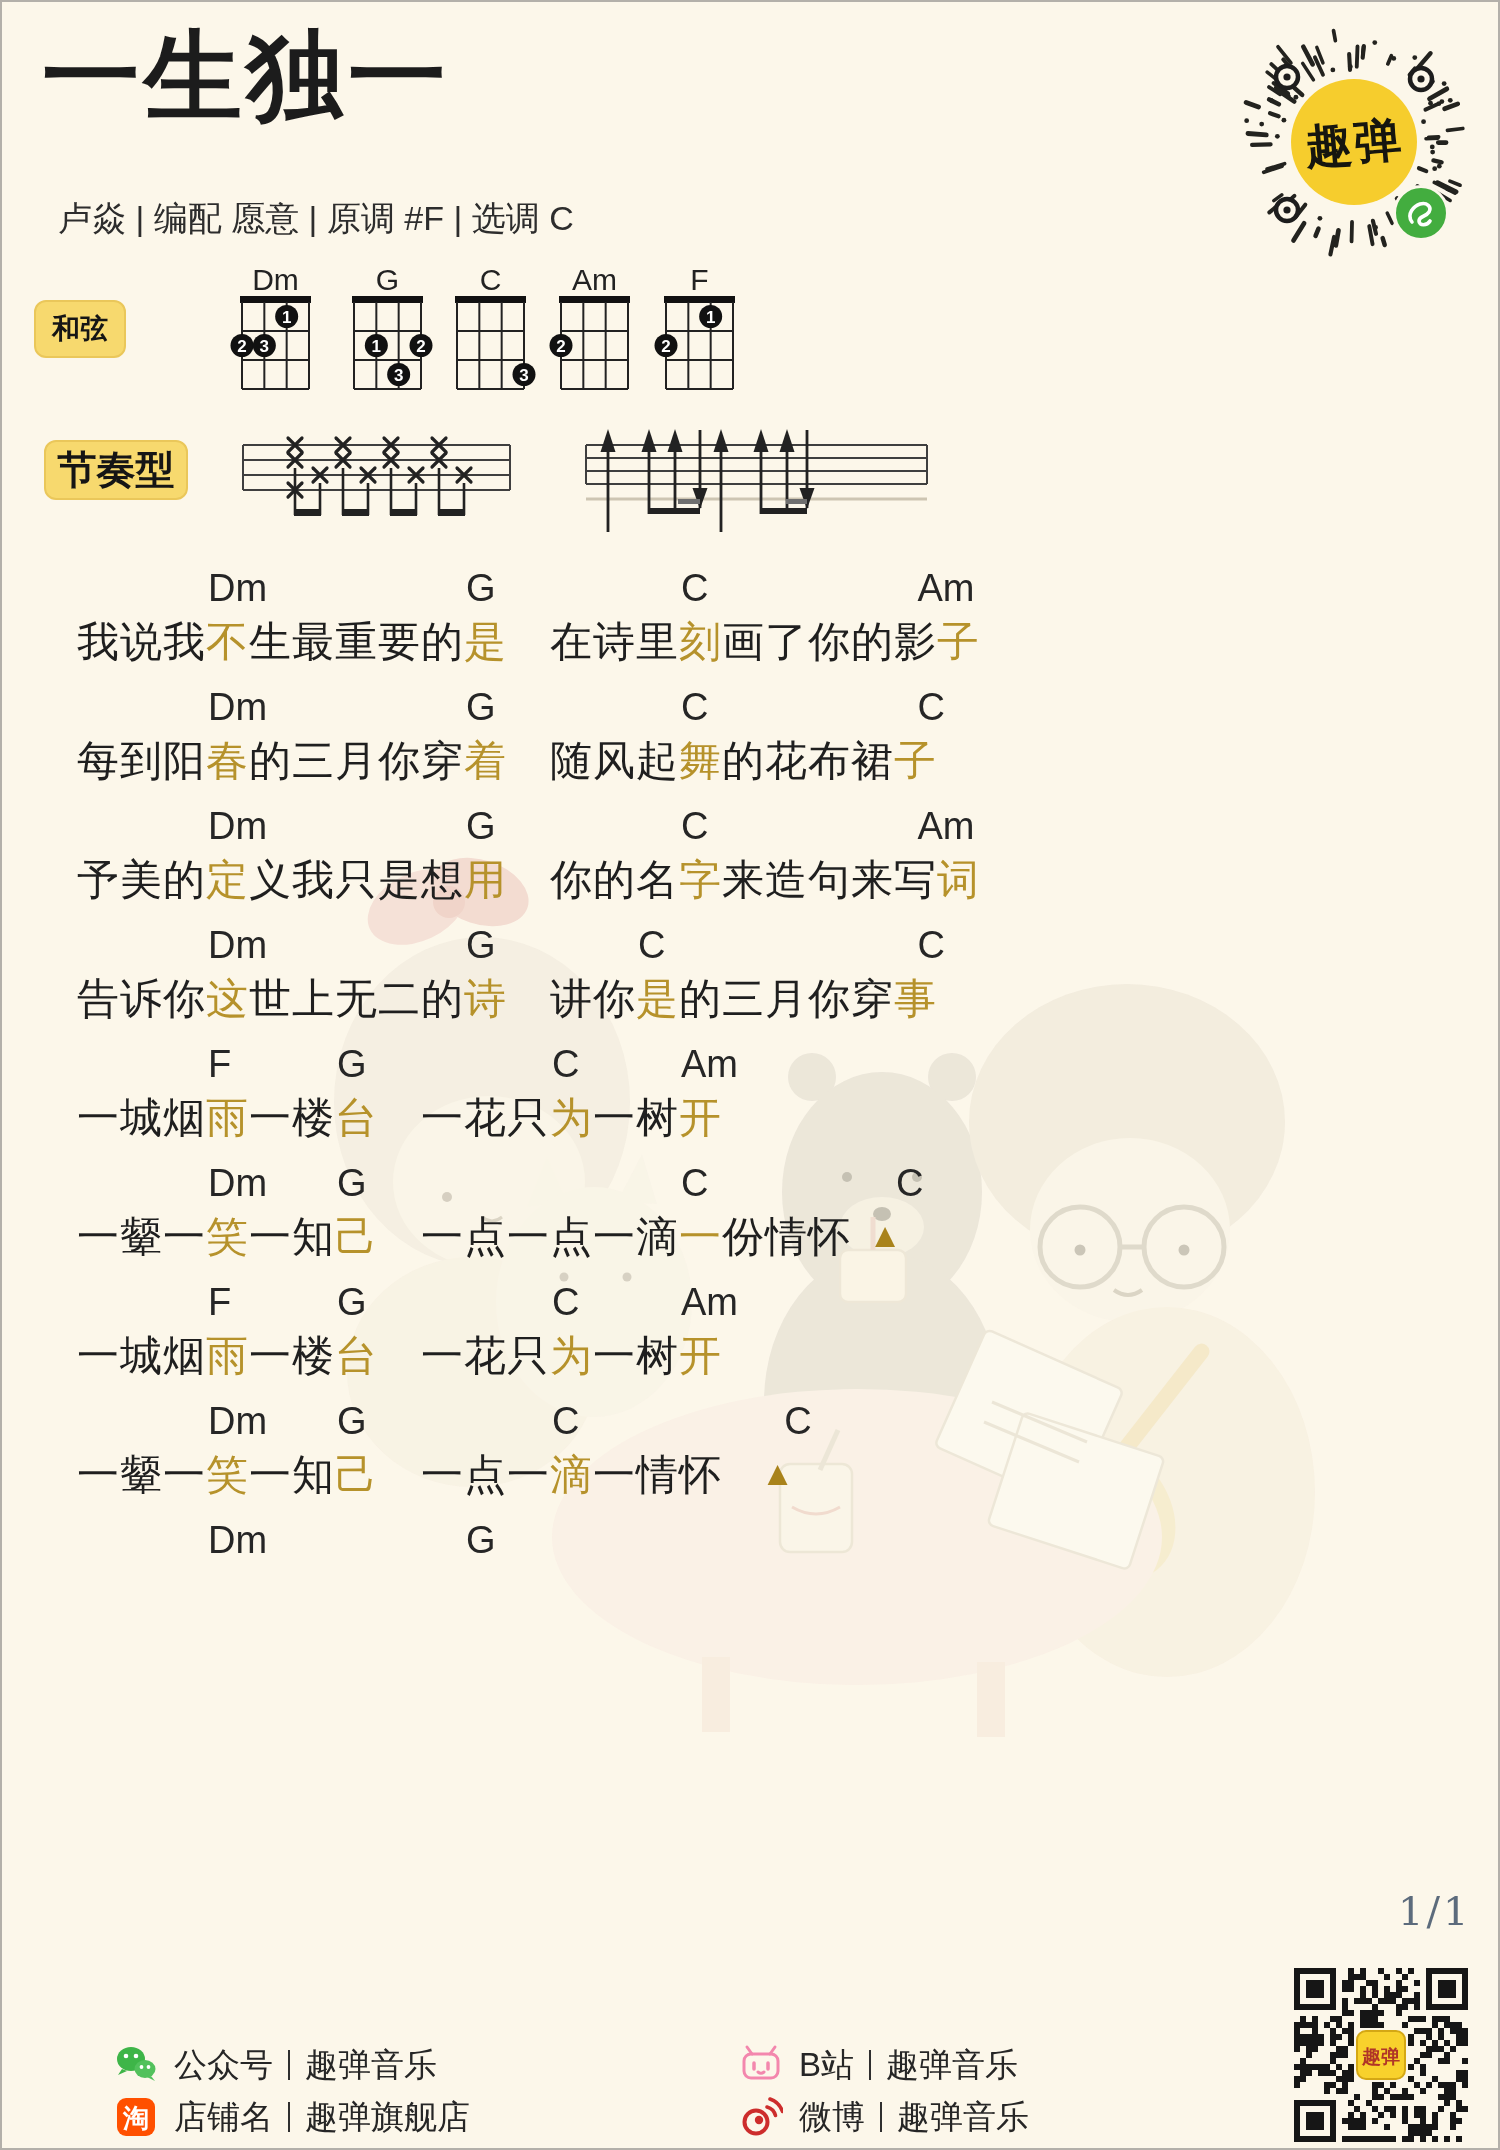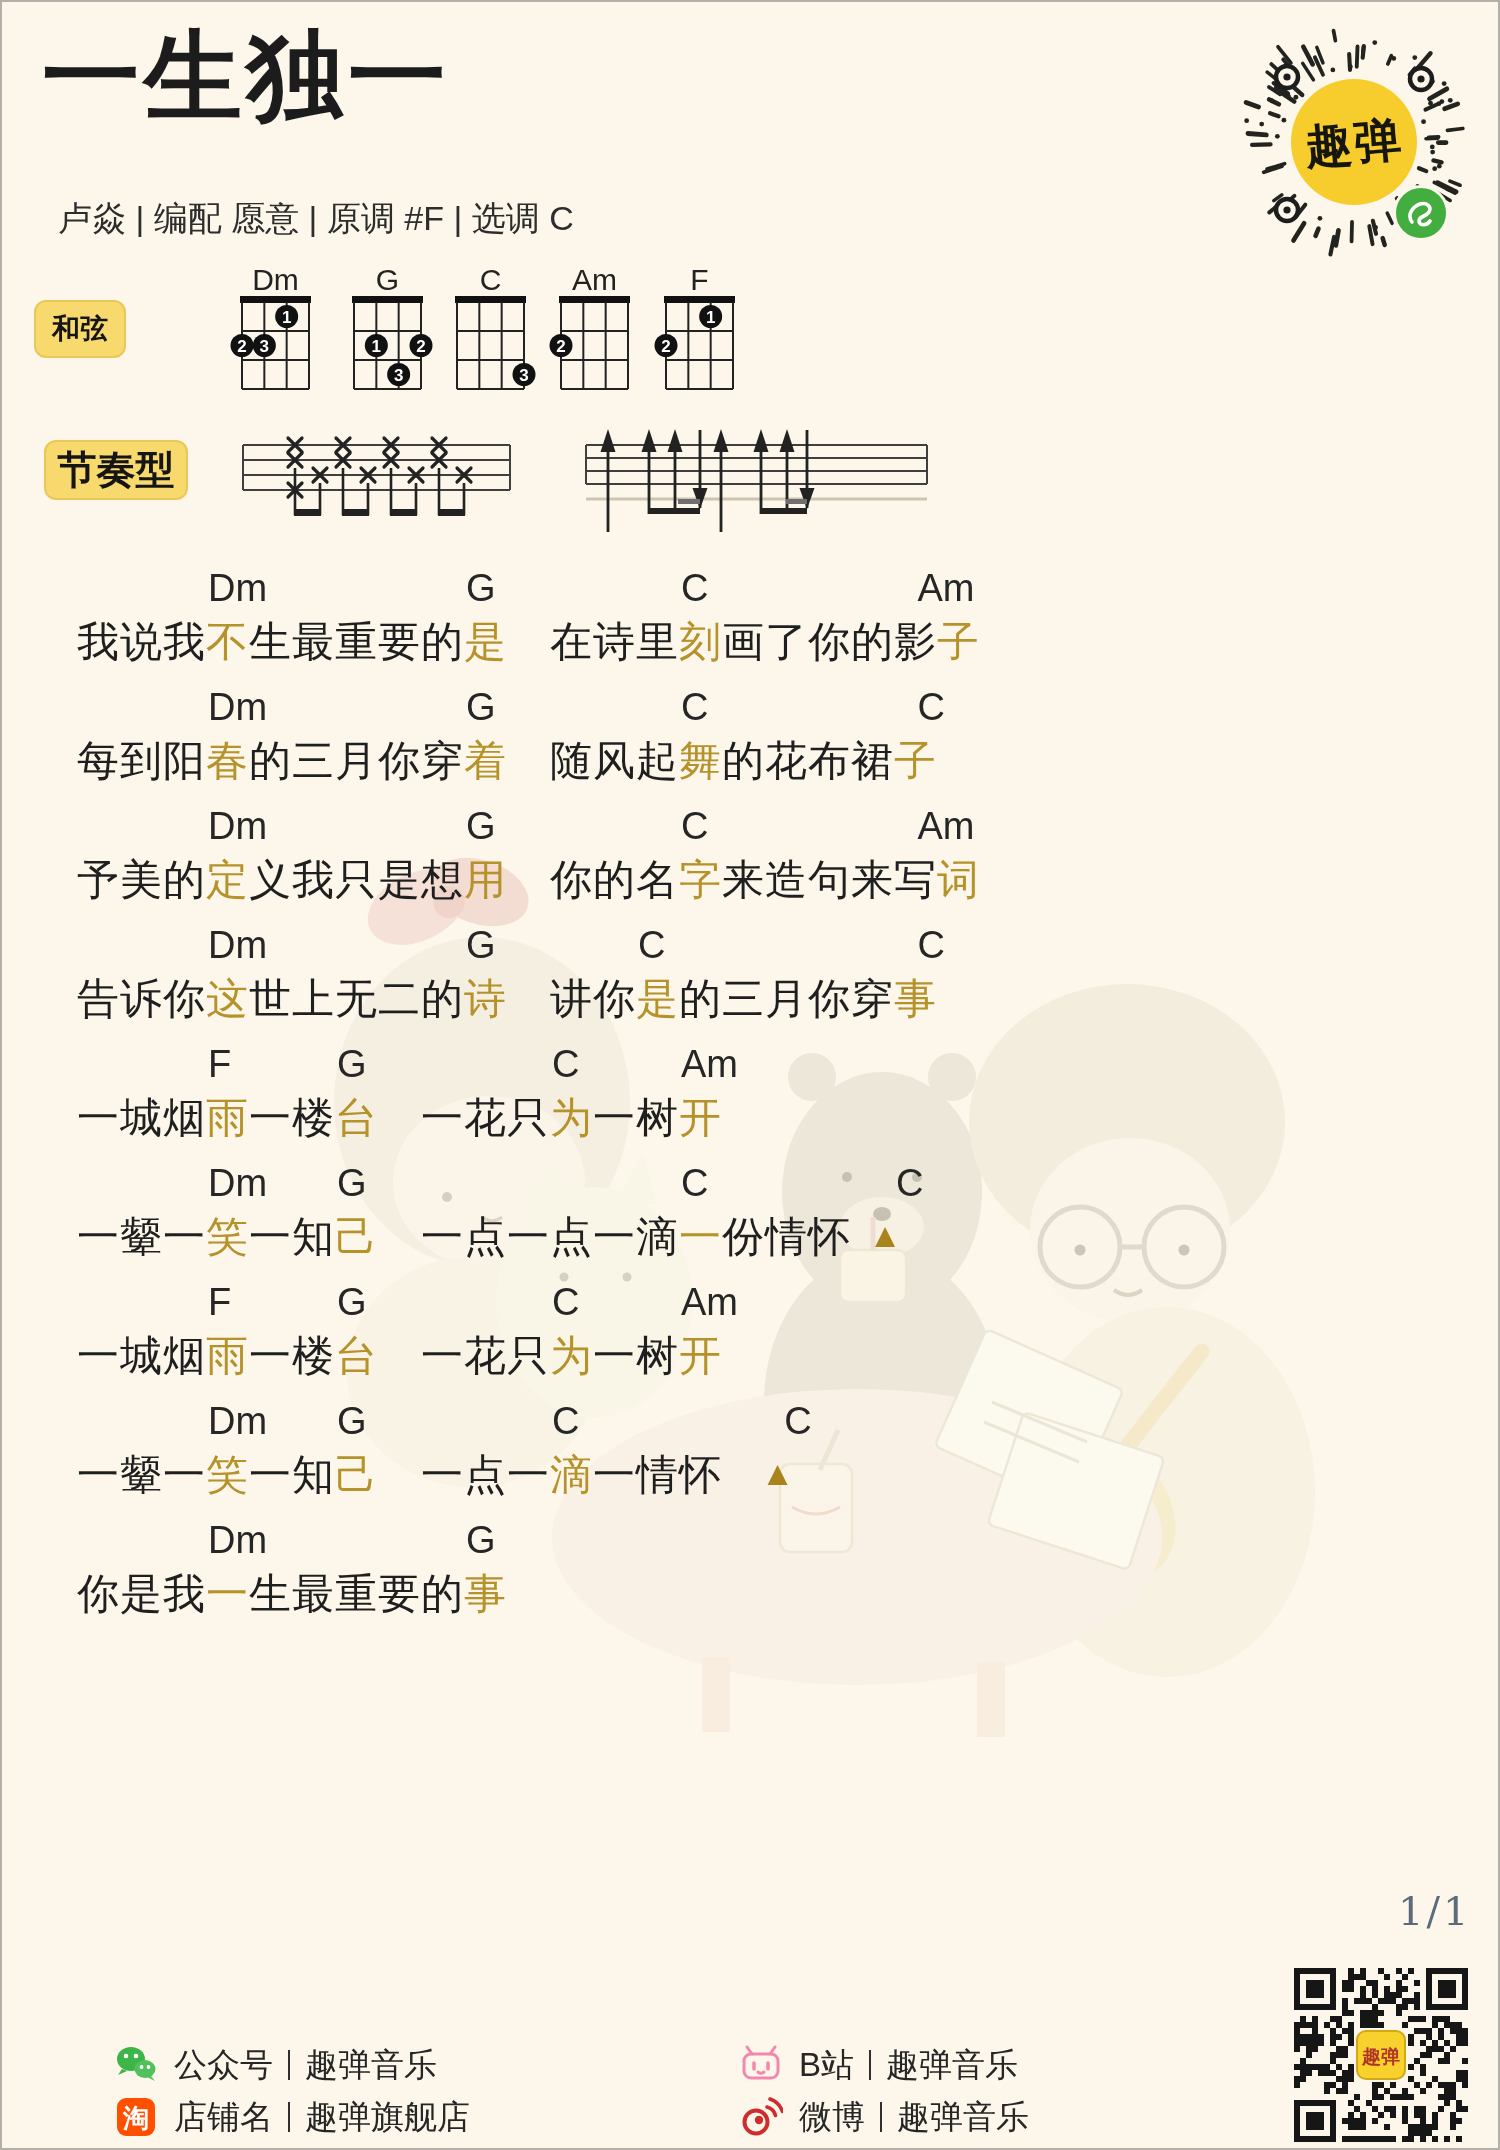--- a/index.html
+++ b/index.html
@@ -698,21 +698,20 @@
           <span class="chord" style="left: 707.2px;">C</span>
         </div>
         <div class="lyric-row"><span class="">一颦一</span><span class="hl">笑</span><span class="">一知</span><span class="hl">己</span><span class="gap"></span><span class="">一点一</span><span class="hl">滴</span><span class="">一情怀</span></div>
         <span class="tri" style="left: 683.7px;">▲</span>
       </div>
       <div class="song-line" style="top: 952px;">
         <div class="chord-row">
           <span class="chord" style="left: 131px;">Dm</span>
           <span class="chord" style="left: 389px;">G</span>
         </div>
-        <div class="lyric-row"><span class="">你是我</span><span class="hl">一</span><span class="">生最重要的</span><span class="hl">事</span></div>
       </div>
     </div>
 
   <div class="pagenum">1/1</div>
 
   <div id="footer">
       <div class="f-item" style="left: 112px; top: 2040px;">
         <span class="icon">
           <svg viewBox="0 0 44 44">
             <ellipse cx="17" cy="16" rx="14" ry="12" fill="#3eb548"></ellipse>

